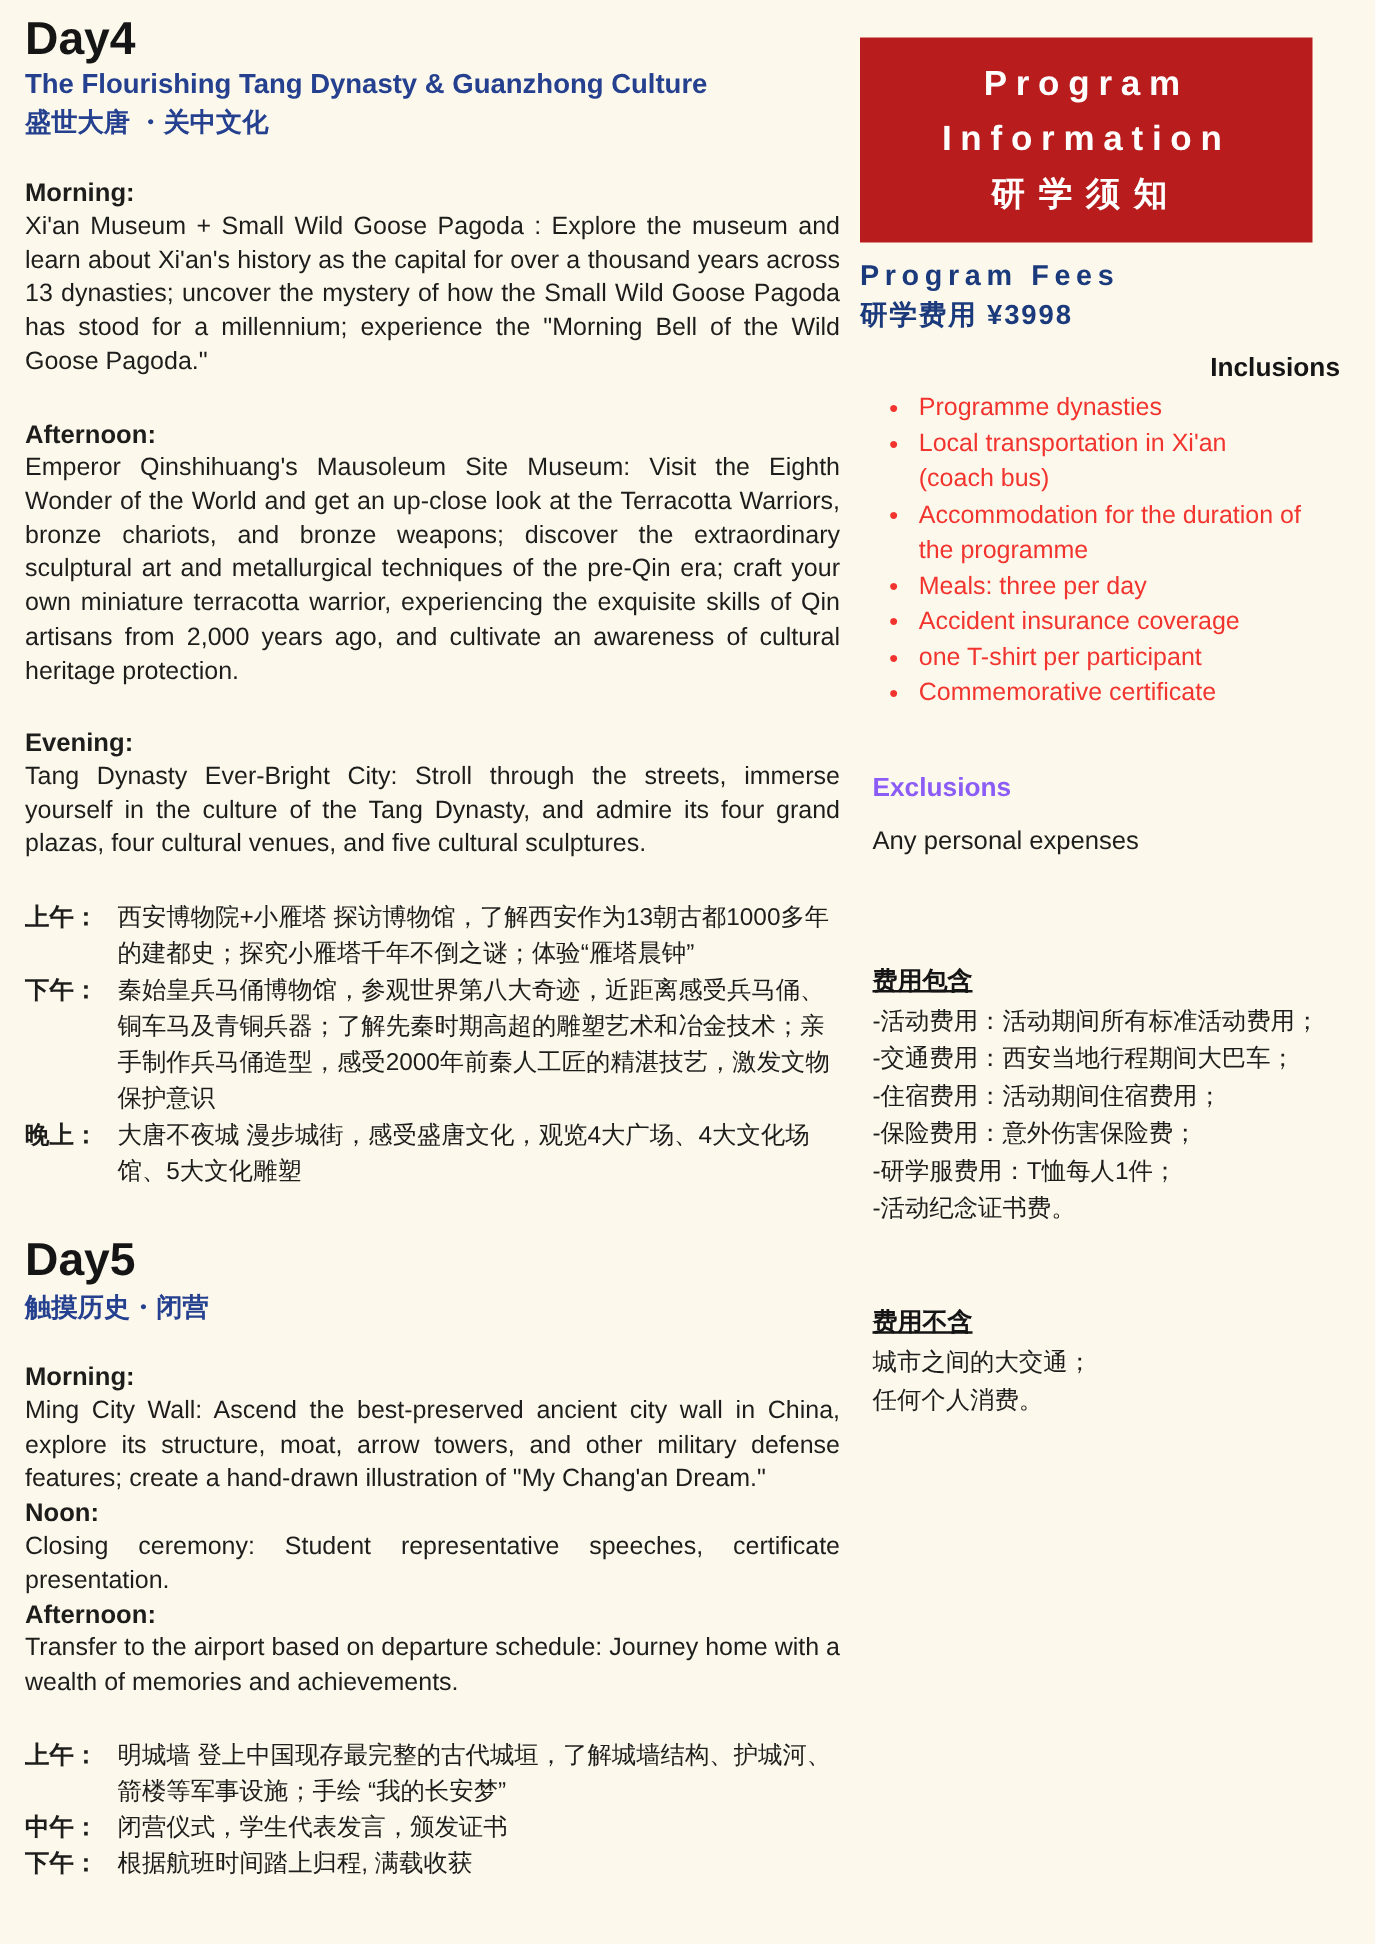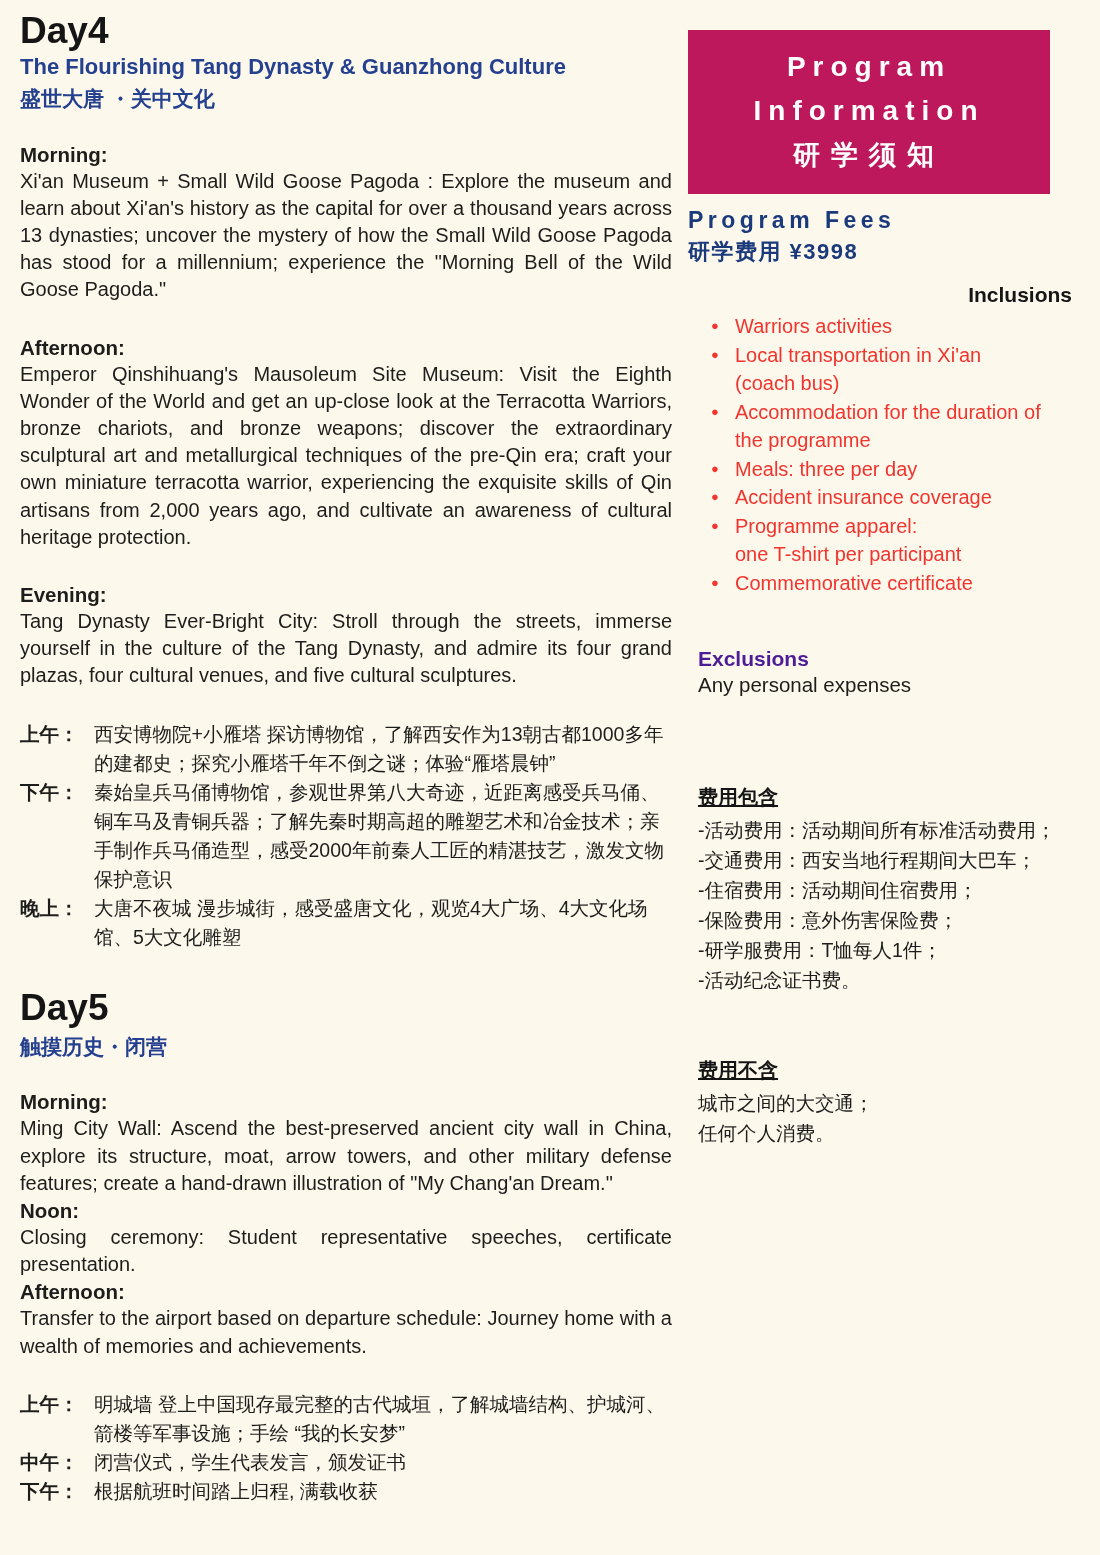--- a/index.html
+++ b/index.html
@@ -38,21 +38,21 @@
     text-align: justify;
   }
   .zh-list { margin-top: 30px; }
   .zh-item { display: flex; font-size: 19.5px; line-height: 29px; gap: 12px; }
   .zh-label { flex: 0 0 62px; font-weight: 700; }
   .zh-text { flex: 1; }
 
   
   .info-box {
     width: 362px; margin-top: 20px;
-    background: #be185d; color: #FFFFFF;
+    background: #b91c1c; color: #FFFFFF;
     text-align: center; padding: 15px 8px 17px;
   }
   .info-en {
     font-size: 28px; font-weight: 700; letter-spacing: 7px;
     line-height: 44px;
   }
   .info-zh {
     font-size: 27px; font-weight: 700; letter-spacing: 11px;
     line-height: 44px;
   }
@@ -67,22 +67,22 @@
     margin: 16px 0 5px; padding-left: 10px;
     font-size: 21px; font-weight: 700; color: #151515; text-align: right;
   }
   ul.inc { list-style: none; margin: 0; padding: 0 0 0 10px; color: #F2342E; }
   li.inc-item { position: relative; padding-left: 37px; font-size: 20px; line-height: 28.5px; }
   li.inc-item .bullet {
     position: absolute; left: 13px; top: 0;
     font-size: 13px; line-height: 28.5px;
   }
   .exc-head {
-    margin: 50px 0 0; padding-left: 10px;
-    font-size: 21px; font-weight: 700; color: #4c1d95;
+    margin: 50px 0 16px; padding-left: 10px;
+    font-size: 21px; font-weight: 700; color: #8b5cf6;
   }
   .exc-line { padding-left: 10px; font-size: 20.5px; line-height: 28.5px; }
 
   .zhfee-head {
     margin: 84px 0 4px; padding-left: 10px;
     font-size: 20px; font-weight: 700; color: #151515; text-decoration: underline;
   }
   .zhfee-head.second { margin-top: 62px; }
   .zhfee-line { padding-left: 10px; font-size: 19.5px; line-height: 30px; }
 </style>
@@ -170,21 +170,21 @@
 
     <div class="fees">
       <div class="fees-en">Program Fees</div>
       <div class="fees-zh">研学费用 ¥3998</div>
     </div>
 
     <div class="inc-head">Inclusions</div>
     <ul class="inc">
       <li class="inc-item">
         <span class="bullet">●</span>
-        <div>Warriors activities</div>
+        <div>Programme dynasties</div>
 
       </li>
       <li class="inc-item">
         <span class="bullet">●</span>
         <div>Local transportation in Xi'an</div>
         <div>(coach bus)</div>
       </li>
       <li class="inc-item">
         <span class="bullet">●</span>
         <div>Accommodation for the duration of</div>
@@ -195,21 +195,20 @@
         <div>Meals: three per day</div>
 
       </li>
       <li class="inc-item">
         <span class="bullet">●</span>
         <div>Accident insurance coverage</div>
 
       </li>
       <li class="inc-item">
         <span class="bullet">●</span>
-        <div>Programme apparel:</div>
         <div>one T-shirt per participant</div>
       </li>
       <li class="inc-item">
         <span class="bullet">●</span>
         <div>Commemorative certificate</div>
 
       </li>
     </ul>
 
     <div class="exc-head">Exclusions</div>

